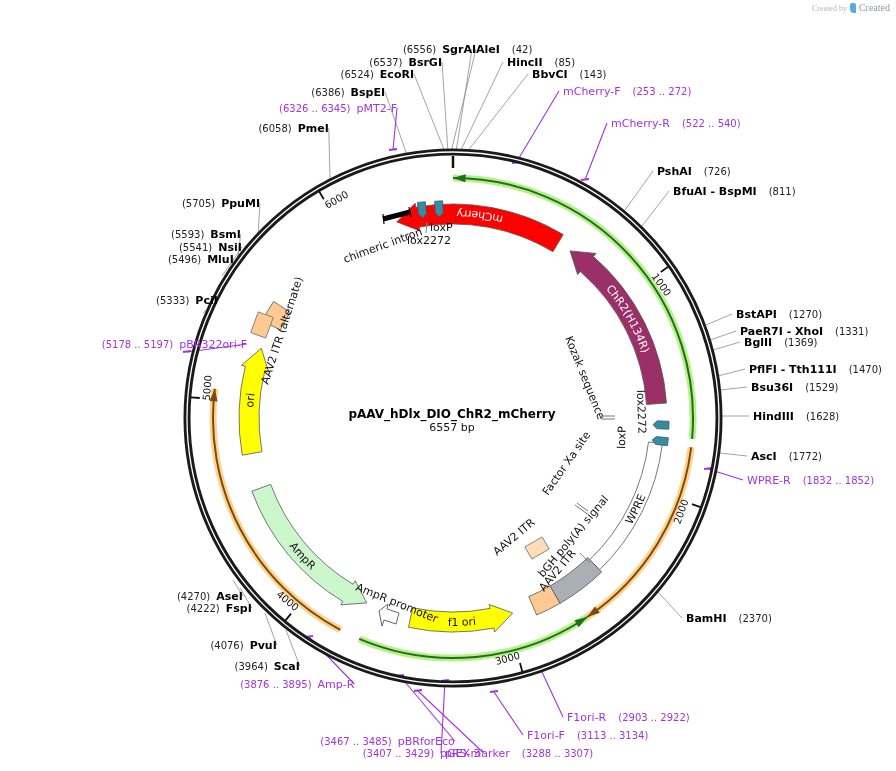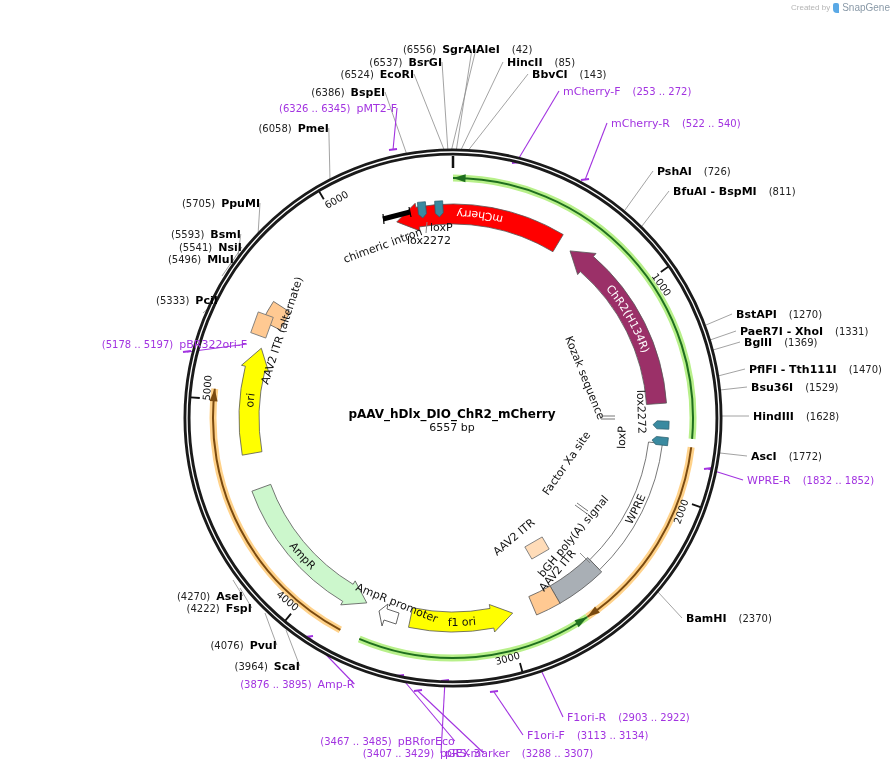--- a/index.html
+++ b/index.html
@@ -1,38 +1,38 @@
 <!DOCTYPE html>
 <html><head>
 <meta charset="utf-8">
 <style>
   html, body { margin:0; padding:0; background:#ffffff; }
   body { width:896px; height:771px; position:relative; overflow:hidden;
          font-family:"DejaVu Sans", "Liberation Sans", sans-serif; }
   #map { position:absolute; left:0; top:0; width:896px; height:771px; }
   .credit { position:absolute; right:6px; top:2px; font-size:8px; color:#b5b5b5;
-            font-family:Liberation Sans, sans-serif; display:flex; align-items:center; gap:3px; }
+            font-family:Liberation Serif, serif; display:flex; align-items:flex-end; gap:3px; }
   .credit .brand { font-size:10px; color:#8a9aa8; }
   .credit .logo { display:inline-block; width:6px; height:10px; background:#5aa9e6; border-radius:2px 2px 0 4px; }
   .enz-name { font-weight:bold; font-size:11px; fill:#000; }
   .enz-pos { font-size:10px; fill:#222; }
   .pr-name { font-size:11px; fill:#a233e0; }
   .pr-pos { font-size:10px; fill:#a233e0; }
   .feat-label { font-size:11px; fill:#111; }
   .tick-label { font-size:10px; fill:#111; }
   .title { font-size:12px; font-weight:bold; fill:#000; }
   .sub { font-size:11px; fill:#111; }
 </style>
 </head>
 <body>
 
 <div class="credit">
   <span>Created by</span>
   <span class="logo"></span>
-  <span class="brand">SnapGene</span>
+  <span class="brand">Created</span>
 </div>
 
 <svg id="map" xmlns="http://www.w3.org/2000/svg" width="896" height="771" viewBox="0 0 896 771">
   <g id="leaders">
       <line x1="476" y1="49" x2="451" y2="152" stroke="#8c8c8c" stroke-width="0.8"></line>
       <line x1="442" y1="62" x2="448" y2="152" stroke="#8c8c8c" stroke-width="0.8"></line>
       <line x1="414" y1="74" x2="445" y2="152" stroke="#8c8c8c" stroke-width="0.8"></line>
       <line x1="385" y1="92" x2="407" y2="155" stroke="#8c8c8c" stroke-width="0.8"></line>
       <line x1="328.8" y1="128" x2="330" y2="180" stroke="#8c8c8c" stroke-width="0.8"></line>
       <line x1="260" y1="203" x2="258" y2="235" stroke="#8c8c8c" stroke-width="0.8"></line>

